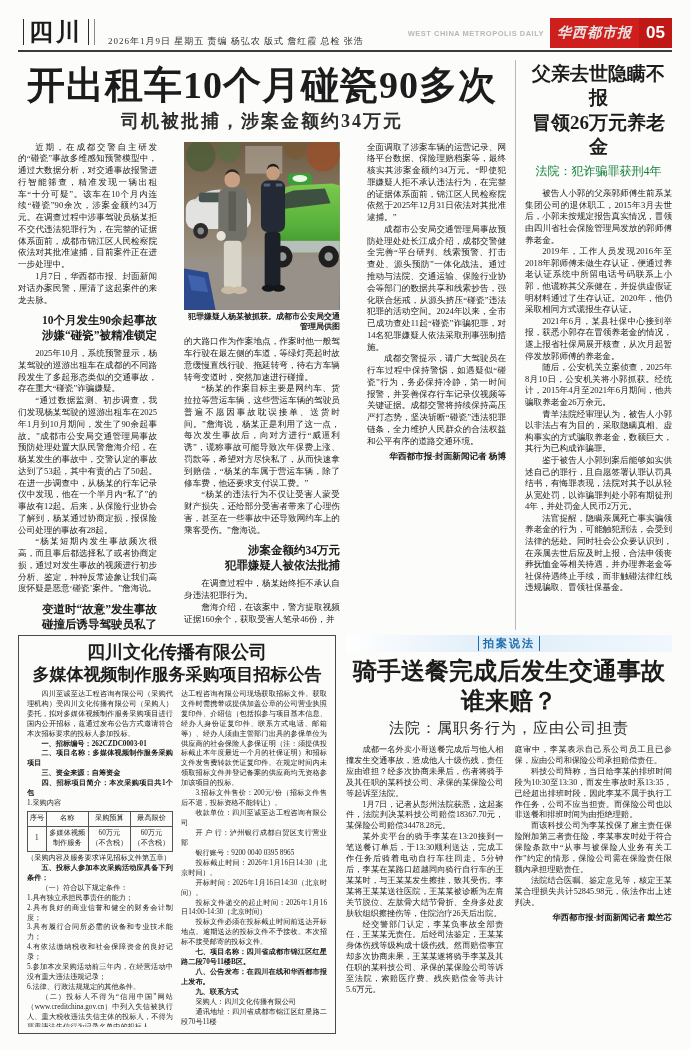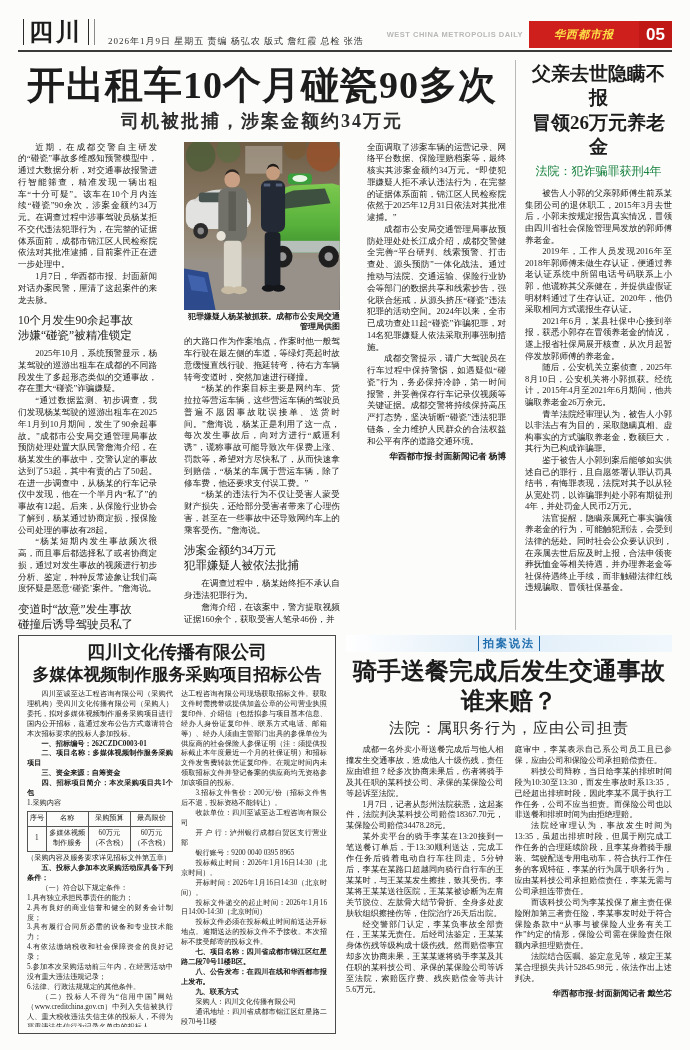--- a/index.html
+++ b/index.html
@@ -11,22 +11,22 @@
   .topbar{display:flex;align-items:flex-end;height:42px;}
   .section-box{display:flex;align-items:center;}
   .vbar{width:1px;height:26px;background:#2a2a2a;margin:0 5px;}
   .vbar2{width:1px;height:26px;background:#8a8a8a;margin-right:3px;}
   .section-text{font-size:24px;font-weight:bold;letter-spacing:3px;}
   .dateline{font-size:9px;color:#333;margin-left:10px;flex:1;letter-spacing:1px;}
   .mast{display:flex;align-items:center;gap:6px;}
   .mast-en{font-size:7.5px;color:#b8b8b8;font-weight:bold;letter-spacing:.5px;
            font-family:"Liberation Sans","DejaVu Sans",sans-serif;}
   .mast-logo{display:flex;align-items:stretch;}
-  .logo-cn{background:#cf1f1c;color:#fde047;font-weight:bold;font-size:11px;
-           font-style:italic;padding:6px 25px;letter-spacing:1px;}
+  .logo-cn{background:#cf1f1c;color:#e5e5e5;font-weight:bold;font-size:14px;
+           font-style:italic;padding:6px 7px;letter-spacing:1px;}
   .pageno{background:#c01815;color:#fff;font-weight:bold;font-size:17px;
           padding:0 7px;display:flex;align-items:center;
           font-family:"Liberation Sans","DejaVu Sans",sans-serif;}
   .rule{height:2px;background:#3b3b3b;margin-top:2px;}
   
   .top{display:flex;height:578px;overflow:hidden;padding-top:8px;box-sizing:border-box;}
   .main-art{width:497px;box-sizing:border-box;padding-right:9px;display:flex;flex-direction:column;}
   .headline{font-size:38px;font-weight:900;text-align:center;margin:4px 0 2px;
             letter-spacing:1px;line-height:1.12;}
   .subhead{font-size:18px;font-weight:bold;color:#2e2e2e;text-align:center;
@@ -34,21 +34,21 @@
   .cols3{display:flex;gap:27px;flex:1;overflow:hidden;}
   .col{flex:1;font-size:8.6px;line-height:1.37;text-align:justify;overflow:hidden;}
   .colB{flex:1.12;}
   .photo{margin:0;}
   .photo svg{display:block;width:100%;height:168px;}
   .caption{font-size:8px;font-weight:bold;text-align:right;margin:2px 0 4px;line-height:1.3;}
   
   .blk-p{margin:0;text-indent:2em;}
   .blk-n{margin:0;}
   .blk-b{margin:0;font-weight:bold;text-indent:2em;}
-  .blk-h{margin:7px 0 5px;font-weight:normal;text-align:left;text-indent:0;
+  .blk-h{margin:7px 0 5px;font-weight:bold;text-align:right;text-indent:0;
          font-size:11.5px;line-height:1.3;white-space:pre-line;}
   .blk-by{margin:4px 0 0;font-weight:bold;text-align:right;text-indent:0;}
   
   .side-art{flex:1;border-left:1px solid #b9b9b9;padding-left:9px;box-sizing:border-box;overflow:hidden;}
   .side-title{font-size:19px;font-weight:900;text-align:center;line-height:1.28;
               margin:2px 0 4px;white-space:pre-line;}
   .side-sub{font-size:12px;color:#15803d;text-align:center;margin-bottom:8px;}
   .side-body{font-size:8.6px;line-height:1.35;text-align:justify;}
   
   .bottom{display:flex;gap:10px;height:404px;padding-top:5px;box-sizing:border-box;overflow:hidden;}
@@ -295,21 +295,20 @@
       <div class="rider-cols">
         <div class="rcol">
             <p class="blk-p">成都一名外卖小哥送餐完成后与他人相撞发生交通事故，造成他人十级伤残，责任应由谁担？经多次协商未果后，伤者将骑手及其任职的某科技公司、承保的某保险公司等起诉至法院。</p>
             <p class="blk-p">1月7日，记者从彭州法院获悉，这起案件，法院判决某科技公司赔偿18367.70元，某保险公司赔偿34478.28元。</p>
             <p class="blk-p">某外卖平台的骑手李某在13:20接到一笔送餐订单后，于13:30顺利送达，完成工作任务后骑着电动自行车往回走。5分钟后，李某在某路口超越同向骑行自行车的王某某时，与王某某发生擦挂，致其受伤。李某将王某某送往医院，王某某被诊断为左肩关节脱位、左肱骨大结节骨折、全身多处皮肤软组织擦挫伤等，住院治疗26天后出院。</p>
             <p class="blk-p">经交警部门认定，李某负事故全部责任，王某某无责任。后经司法鉴定，王某某身体伤残等级构成十级伤残。然而赔偿事宜却多次协商未果，王某某遂将骑手李某及其任职的某科技公司、承保的某保险公司等诉至法院，索赔医疗费、残疾赔偿金等共计5.6万元。</p>
           </div>
         <div class="rcol">
             <p class="blk-n">庭审中，李某表示自己系公司员工且已参保，应由公司和保险公司承担赔偿责任。</p>
             <p class="blk-p">科技公司辩称，当日给李某的排班时间段为10:30至13:30，而发生事故时系13:35，已经超出排班时段，因此李某不属于执行工作任务，公司不应当担责。而保险公司也以非送餐和排班时间为由拒绝理赔。</p>
-            <p class="blk-p">法院经审理认为，事故发生时间为13:35，虽超出排班时段，但属于刚完成工作任务的合理延续阶段，且李某身着骑手服装、驾驶配送专用电动车，符合执行工作任务的客观特征，李某的行为属于职务行为，应由某科技公司承担赔偿责任，李某无需与公司承担连带责任。</p>
             <p class="blk-p">而该科技公司为李某投保了雇主责任保险附加第三者责任险，李某事发时处于符合保险条款中“从事与被保险人业务有关工作”约定的情形，保险公司需在保险责任限额内承担理赔责任。</p>
             <p class="blk-p">法院结合医嘱、鉴定意见等，核定王某某合理损失共计52845.98元，依法作出上述判决。</p>
             <p class="blk-by">华西都市报-封面新闻记者 戴竺芯</p>
           </div>
       </div>
     </article>
   </section>
 
 </div>
 

